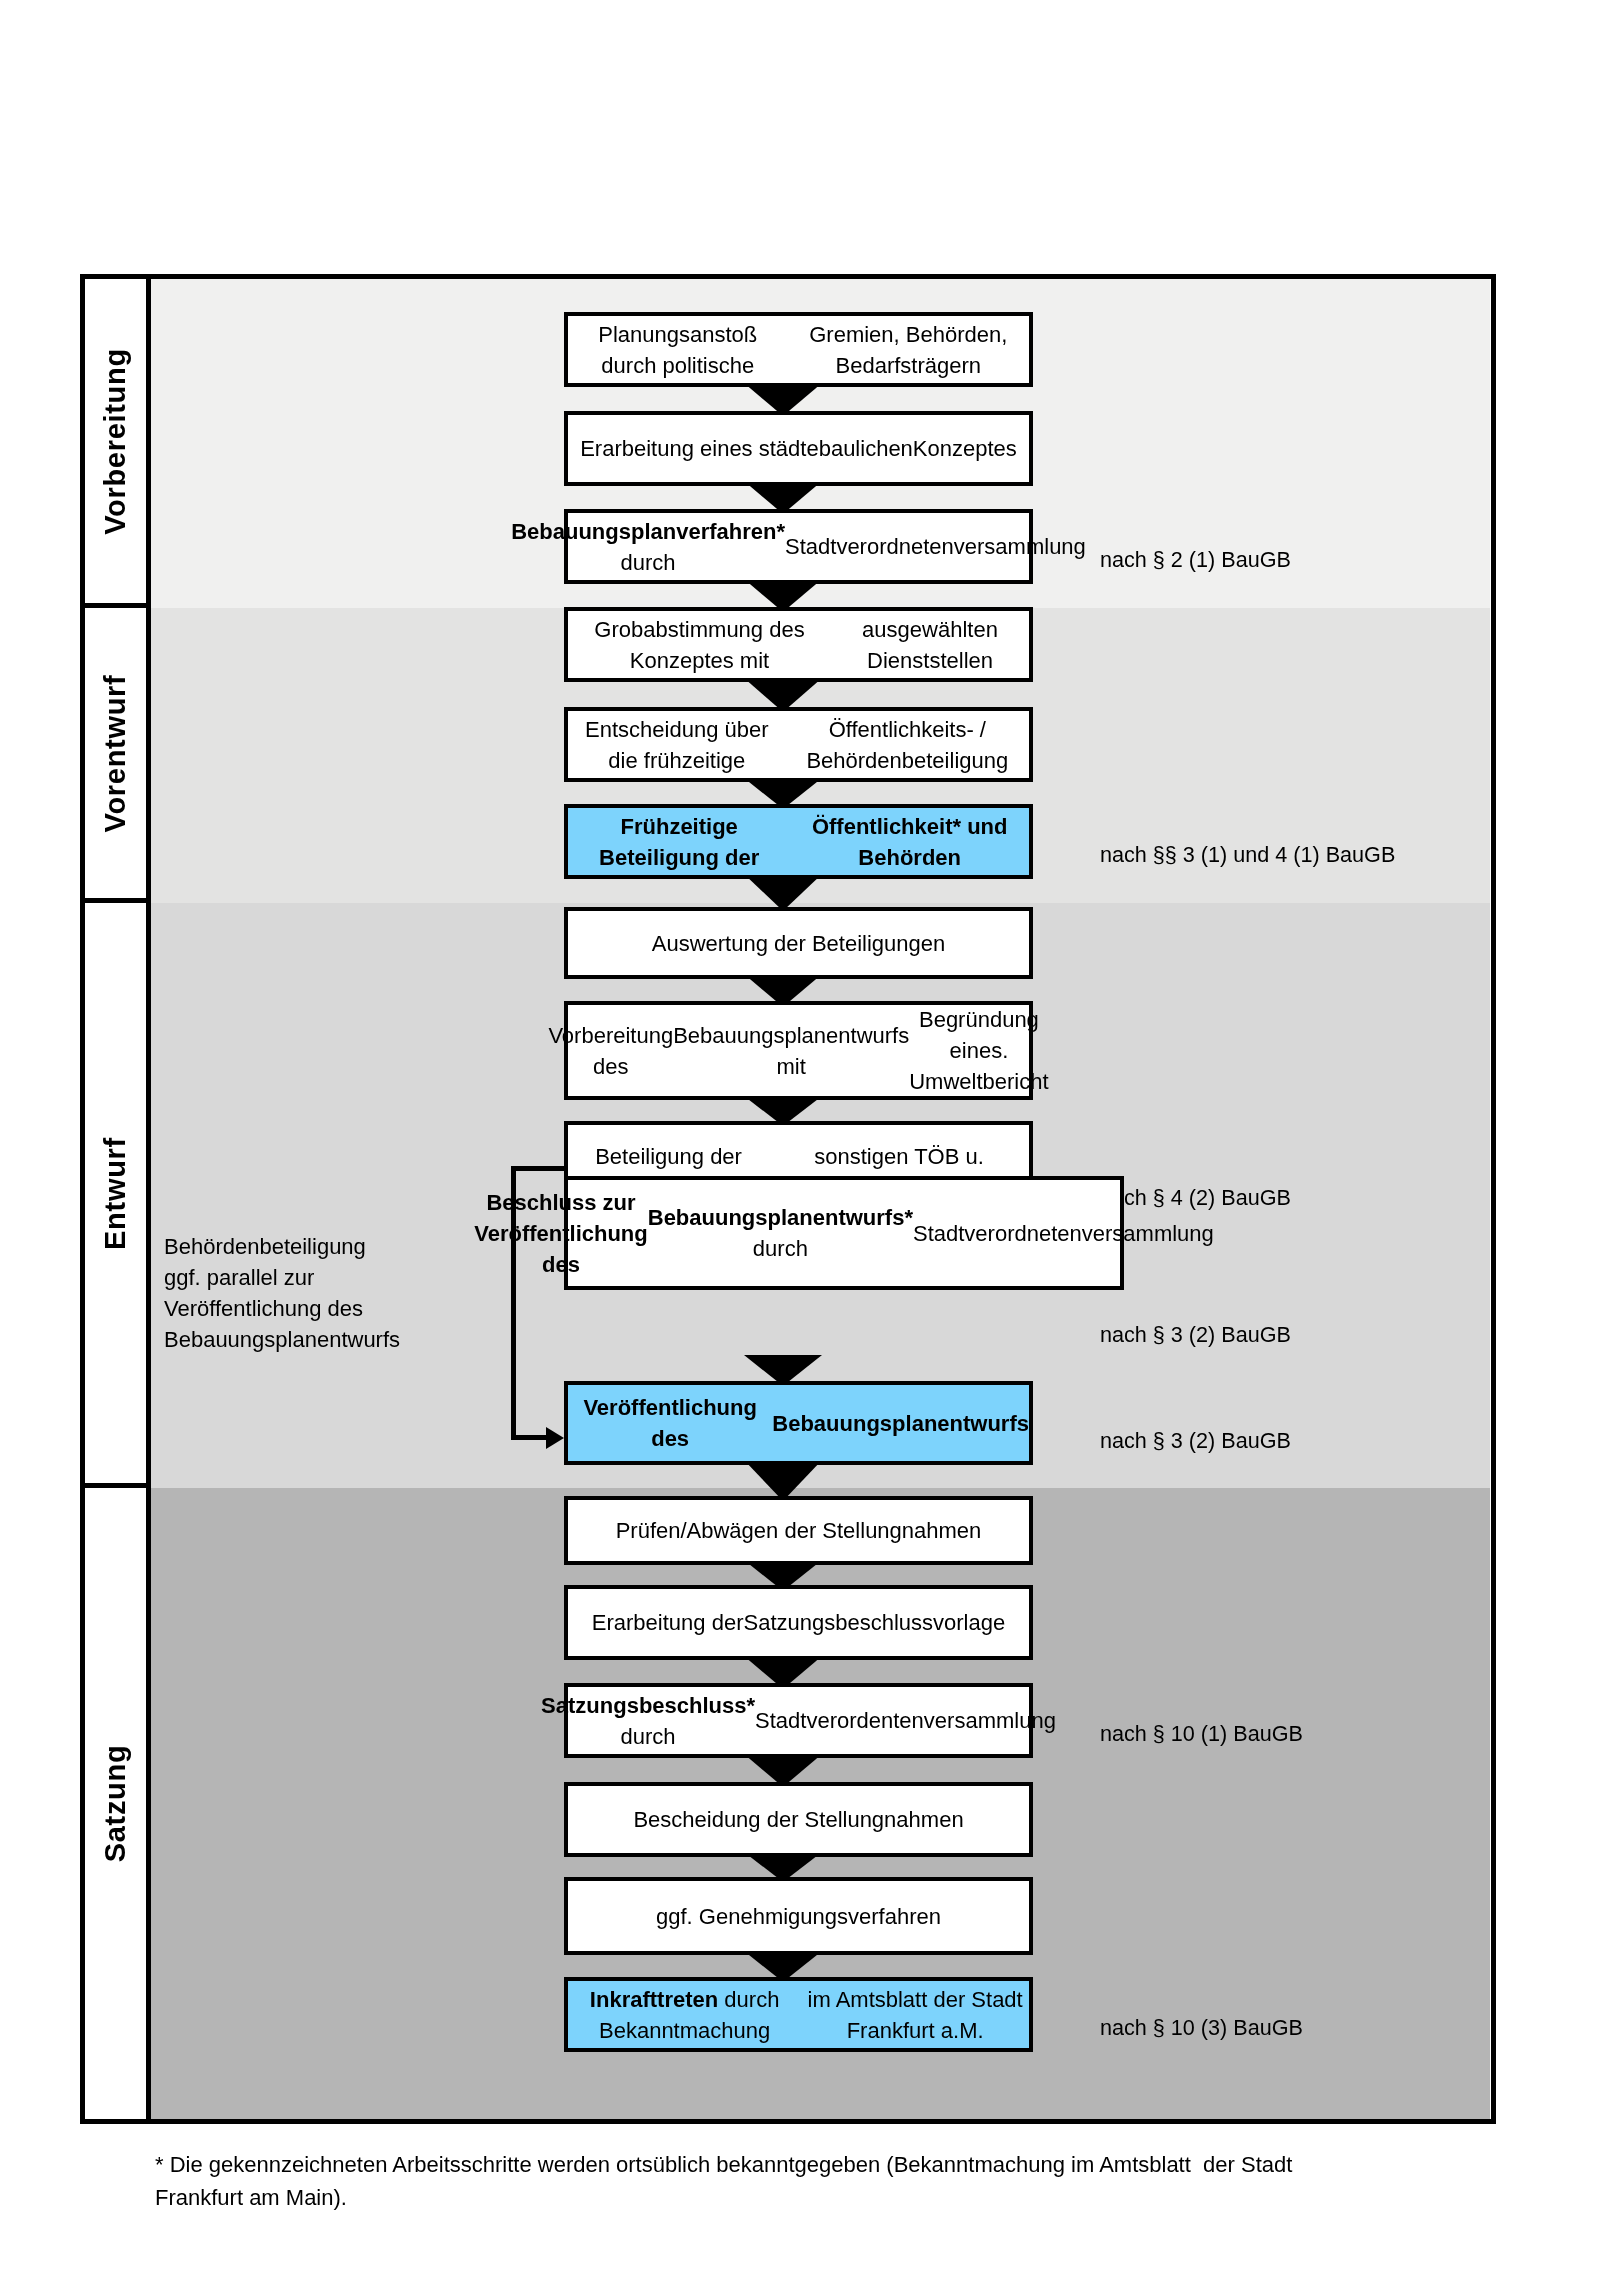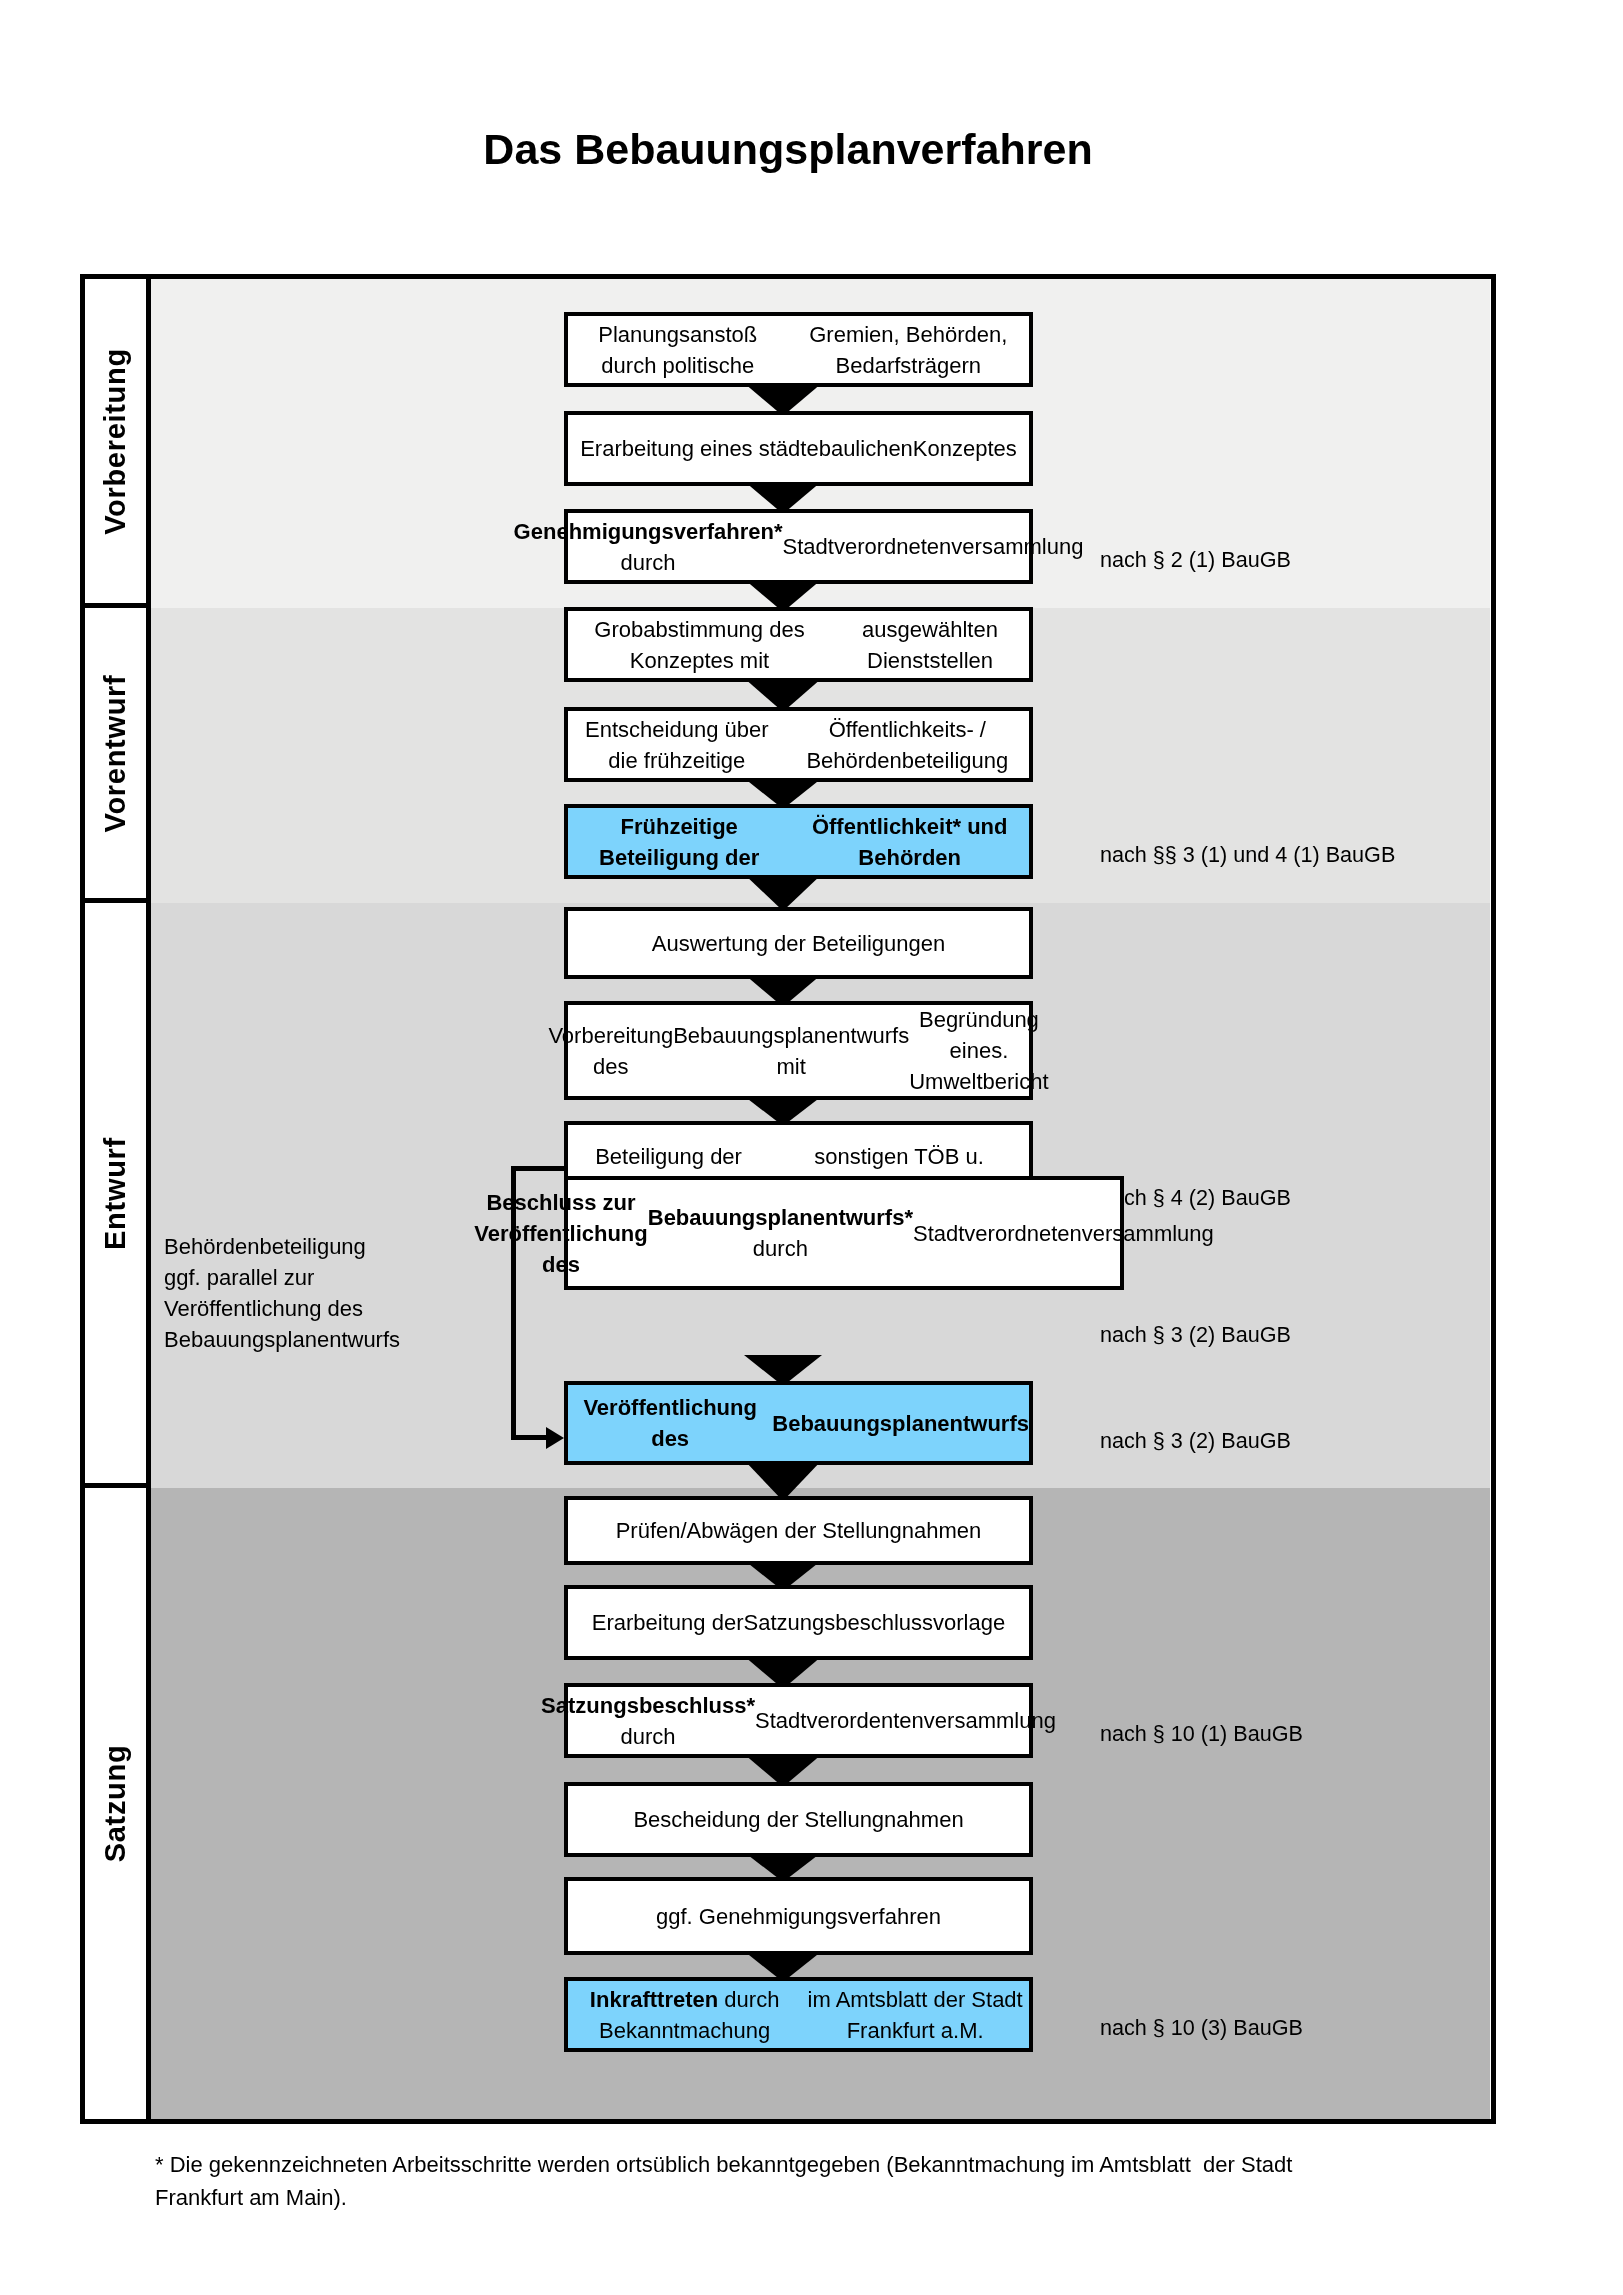--- a/index.html
+++ b/index.html
@@ -29,21 +29,20 @@
               font-size:22px;line-height:31px;}
   .bracket-part{position:absolute;background:#000;z-index:3;}
   .bracket-arrowhead{position:absolute;width:0;height:0;border-top:11px solid transparent;
                      border-bottom:11px solid transparent;border-left:18.3px solid #000;z-index:3;}
   .footnote{position:absolute;left:155px;top:2148px;font-size:22px;line-height:33px;white-space:pre-wrap;}
 </style>
 </head>
 <body>
 
 <div class="page">
-  <div class="title">Das Bebauungsplanverfahren</div>
   <div class="frame"></div>
   <div id="layer">
       <div class="band" style="top: 279px; height: 329px; background: rgb(240, 240, 239);"></div>
       <div class="sidebar-cell divided" style="top: 279px; height: 329px;">
         <span class="sidebar-label">Vorbereitung</span>
       </div>
       <div class="band" style="top: 608px; height: 295px; background: rgb(227, 227, 226);"></div>
       <div class="sidebar-cell divided" style="top: 608px; height: 295px;">
         <span class="sidebar-label">Vorentwurf</span>
       </div>
@@ -74,21 +73,21 @@
       <div class="arrow-down" style="left: 744px; top: 1951px; border-top: 31px solid rgb(0, 0, 0);"></div>
       <div class="flow-box" style="left: 564px; top: 312px; width: 469px; height: 75px;">
         <div><span>Planungsanstoß durch politische</span></div>
         <div><span>Gremien, Behörden, Bedarfsträgern</span></div>
       </div>
       <div class="flow-box" style="left: 564px; top: 411px; width: 469px; height: 75px;">
         <div><span>Erarbeitung eines städtebaulichen</span></div>
         <div><span>Konzeptes</span></div>
       </div>
       <div class="flow-box" style="left: 564px; top: 509px; width: 469px; height: 75px;">
-        <div><span class="bold">Genehmigungsverfahren*</span><span> durch</span></div>
+        <div><span class="bold">Bebauungsplanverfahren*</span><span> durch</span></div>
         <div><span>Stadtverordnetenversammlung</span></div>
       </div>
       <div class="ref-label" style="top: 547px;">nach § 2 (1) BauGB</div>
       <div class="flow-box" style="left: 564px; top: 607px; width: 469px; height: 75px;">
         <div><span>Grobabstimmung des Konzeptes mit</span></div>
         <div><span>ausgewählten Dienststellen</span></div>
       </div>
       <div class="flow-box" style="left: 564px; top: 707px; width: 469px; height: 75px;">
         <div><span>Entscheidung über die frühzeitige</span></div>
         <div><span>Öffentlichkeits- / Behördenbeteiligung</span></div>

